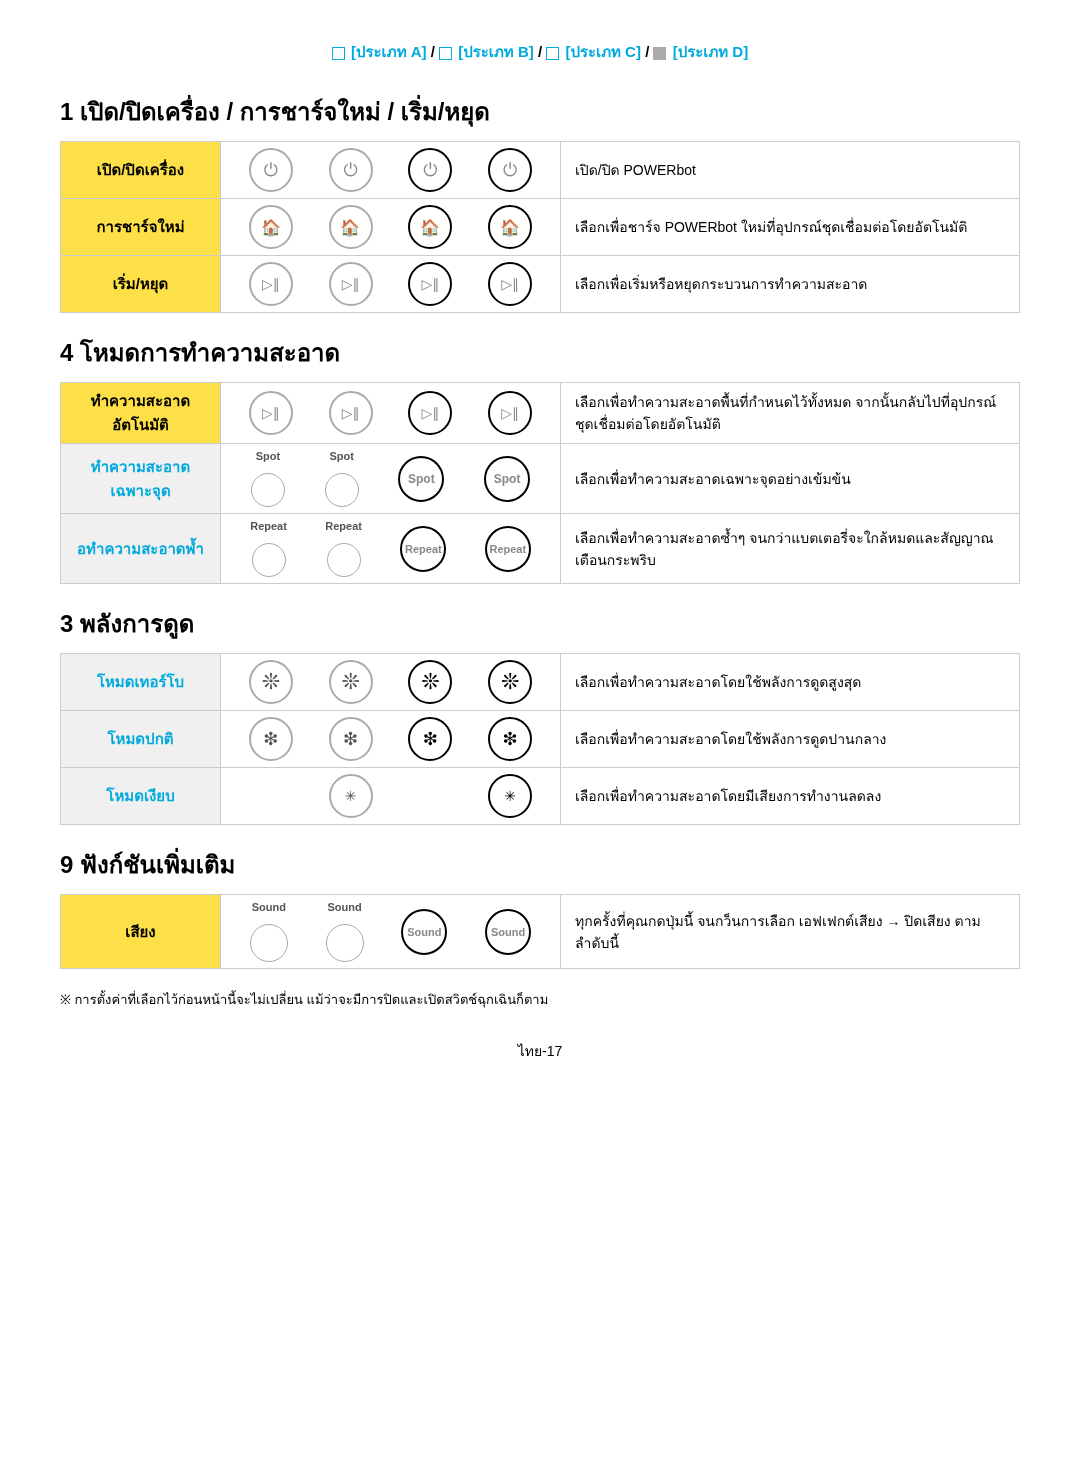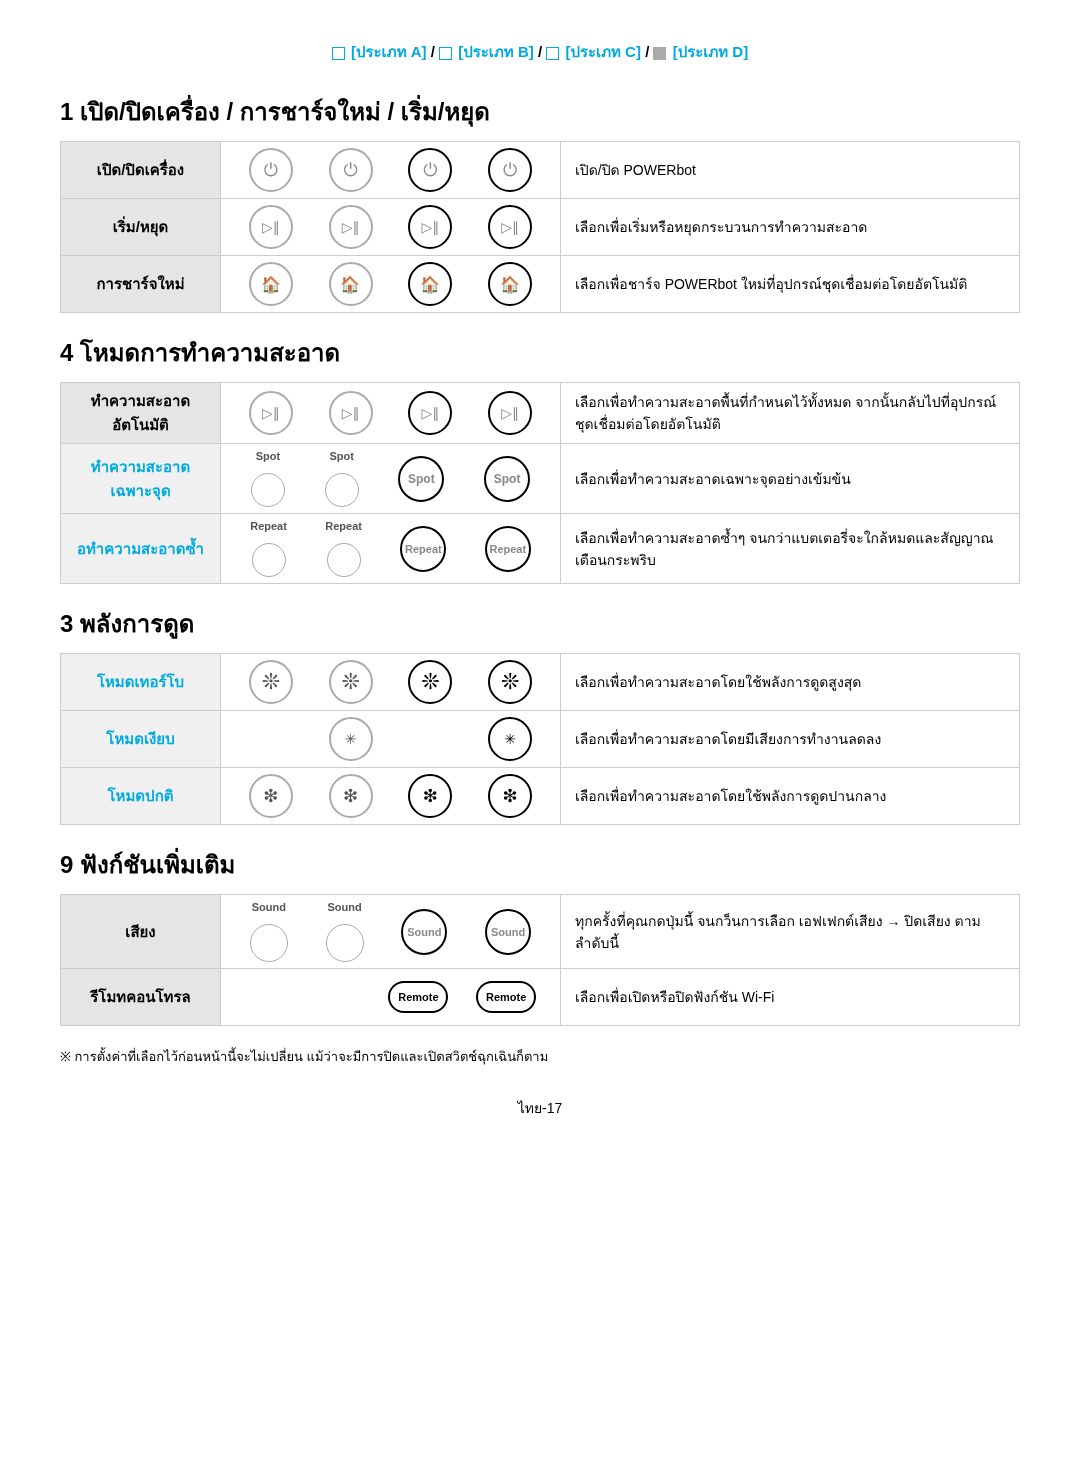--- a/index.html
+++ b/index.html
@@ -41,21 +41,21 @@
       margin-bottom: 20px;
     }
 
     table td, table th {
       border: 1px solid #ccc;
       padding: 6px 10px;
       vertical-align: middle;
     }
 
     .row-label {
-      background: #e5e5e5;
+      background: #fde047;
       font-weight: bold;
       font-size: 15px;
       text-align: center;
       width: 160px;
       color: #000;
     }
 
     .row-label-blue {
       background: #f0f0f0;
       font-weight: bold;
@@ -238,49 +238,20 @@
           <div class="icon-circle bold-border">
                 <span>⏻</span>
               </div>
         </div>
       </div>
     </td>
     <td class="desc-cell">เปิด/ปิด POWERbot</td>
   </tr>
 
   <tr>
-    <td class="row-label">เริ่ม/หยุด</td>
-    <td class="icon-cell-group">
-      <div class="icon-row">
-        <div class="icon-wrapper">
-          <div class="icon-circle" style="font-size:14px;">
-                <span>▷∥</span>
-              </div>
-        </div>
-        <div class="icon-wrapper">
-          <div class="icon-circle" style="font-size:14px;">
-                <span>▷∥</span>
-              </div>
-        </div>
-        <div class="icon-wrapper">
-          <div class="icon-circle bold-border" style="font-size:14px;">
-                <span>▷∥</span>
-              </div>
-        </div>
-        <div class="icon-wrapper">
-          <div class="icon-circle bold-border" style="font-size:14px;">
-                <span>▷∥</span>
-              </div>
-        </div>
-      </div>
-    </td>
-    <td class="desc-cell">เลือกเพื่อเริ่มหรือหยุดกระบวนการทำความสะอาด</td>
-  </tr>
-
-  <tr>
     <td class="row-label">การชาร์จใหม่</td>
     <td class="icon-cell-group">
       <div class="icon-row">
         <div class="icon-wrapper">
           <div class="icon-circle" style="font-size:16px;">
                 <span>🏠</span>
               </div>
         </div>
         <div class="icon-wrapper">
           <div class="icon-circle" style="font-size:16px;">
@@ -293,20 +264,49 @@
               </div>
         </div>
         <div class="icon-wrapper">
           <div class="icon-circle bold-border" style="font-size:16px;">
                 <span>🏠</span>
               </div>
         </div>
       </div>
     </td>
     <td class="desc-cell">เลือกเพื่อชาร์จ POWERbot ใหม่ที่อุปกรณ์ชุดเชื่อมต่อโดยอัตโนมัติ</td>
+  </tr>
+
+  <tr>
+    <td class="row-label">เริ่ม/หยุด</td>
+    <td class="icon-cell-group">
+      <div class="icon-row">
+        <div class="icon-wrapper">
+          <div class="icon-circle" style="font-size:14px;">
+                <span>▷∥</span>
+              </div>
+        </div>
+        <div class="icon-wrapper">
+          <div class="icon-circle" style="font-size:14px;">
+                <span>▷∥</span>
+              </div>
+        </div>
+        <div class="icon-wrapper">
+          <div class="icon-circle bold-border" style="font-size:14px;">
+                <span>▷∥</span>
+              </div>
+        </div>
+        <div class="icon-wrapper">
+          <div class="icon-circle bold-border" style="font-size:14px;">
+                <span>▷∥</span>
+              </div>
+        </div>
+      </div>
+    </td>
+    <td class="desc-cell">เลือกเพื่อเริ่มหรือหยุดกระบวนการทำความสะอาด</td>
   </tr>
 </tbody>
   </table>
 
 <h2>4 โหมดการทำความสะอาด</h2>
 <table>
 
   <tbody>
       <tr>
     <td class="row-label">ทำความสะอาด<br>อัตโนมัติ</td>
@@ -356,21 +356,21 @@
         </div>
         <div class="icon-wrapper">
           <div class="spot-circle bold-border">Spot</div>
         </div>
       </div>
     </td>
     <td class="desc-cell">เลือกเพื่อทำความสะอาดเฉพาะจุดอย่างเข้มข้น</td>
   </tr>
 
   <tr>
-    <td class="row-label-blue">อทำความสะอาดซ้ำ</td>
+    <td class="row-label-blue">อทำความสะอาดพ้ำ</td>
     <td class="icon-cell-group">
       <div class="icon-row">
         <div class="icon-wrapper">
           <span style="font-size:11px;font-weight:bold;color:#555;">Repeat</span>
               <br>
           <div class="small-circle" style="width:34px;height:34px;"></div>
         </div>
         <div class="icon-wrapper">
           <span style="font-size:11px;font-weight:bold;color:#555;">Repeat</span>
               <br>
@@ -416,20 +416,49 @@
           <div class="icon-circle bold-border" style="font-size:22px;">
                 <span style="color:#000;">❊</span>
               </div>
         </div>
       </div>
     </td>
     <td class="desc-cell">เลือกเพื่อทำความสะอาดโดยใช้พลังการดูดสูงสุด</td>
   </tr>
 
   <tr>
+    <td class="row-label-blue">โหมดปกติ</td>
+    <td class="icon-cell-group">
+      <div class="icon-row">
+        <div class="icon-wrapper">
+          <div class="icon-circle" style="font-size:18px;">
+                <span style="color:#555;">❇</span>
+              </div>
+        </div>
+        <div class="icon-wrapper">
+          <div class="icon-circle" style="font-size:18px;">
+                <span style="color:#555;">❇</span>
+              </div>
+        </div>
+        <div class="icon-wrapper">
+          <div class="icon-circle bold-border" style="font-size:18px;">
+                <span style="color:#000;">❇</span>
+              </div>
+        </div>
+        <div class="icon-wrapper">
+          <div class="icon-circle bold-border" style="font-size:18px;">
+                <span style="color:#000;">❇</span>
+              </div>
+        </div>
+      </div>
+    </td>
+    <td class="desc-cell">เลือกเพื่อทำความสะอาดโดยใช้พลังการดูดปานกลาง</td>
+  </tr>
+
+  <tr>
     <td class="row-label-blue">โหมดเงียบ</td>
     <td class="icon-cell-group">
       <div class="icon-row">
         <div class="icon-wrapper">
           <div style="width:44px;height:44px;"></div>
         </div>
         <div class="icon-wrapper">
           <div class="icon-circle" style="font-size:14px;">
                 <span style="color:#555;">✳</span>
               </div>
@@ -438,49 +467,20 @@
           <div style="width:44px;height:44px;"></div>
         </div>
         <div class="icon-wrapper">
           <div class="icon-circle bold-border" style="font-size:14px;">
                 <span style="color:#000;">✳</span>
               </div>
         </div>
       </div>
     </td>
     <td class="desc-cell">เลือกเพื่อทำความสะอาดโดยมีเสียงการทำงานลดลง</td>
-  </tr>
-
-  <tr>
-    <td class="row-label-blue">โหมดปกติ</td>
-    <td class="icon-cell-group">
-      <div class="icon-row">
-        <div class="icon-wrapper">
-          <div class="icon-circle" style="font-size:18px;">
-                <span style="color:#555;">❇</span>
-              </div>
-        </div>
-        <div class="icon-wrapper">
-          <div class="icon-circle" style="font-size:18px;">
-                <span style="color:#555;">❇</span>
-              </div>
-        </div>
-        <div class="icon-wrapper">
-          <div class="icon-circle bold-border" style="font-size:18px;">
-                <span style="color:#000;">❇</span>
-              </div>
-        </div>
-        <div class="icon-wrapper">
-          <div class="icon-circle bold-border" style="font-size:18px;">
-                <span style="color:#000;">❇</span>
-              </div>
-        </div>
-      </div>
-    </td>
-    <td class="desc-cell">เลือกเพื่อทำความสะอาดโดยใช้พลังการดูดปานกลาง</td>
   </tr>
 </tbody>
   </table>
 
 <h2>9 ฟังก์ชันเพิ่มเติม</h2>
 <table>
 
   <tbody>
       <tr>
     <td class="row-label">เสียง</td>
@@ -500,38 +500,18 @@
           <div class="repeat-circle bold-border">Sound</div>
         </div>
         <div class="icon-wrapper">
           <div class="repeat-circle bold-border">Sound</div>
         </div>
       </div>
     </td>
     <td class="desc-cell">ทุกครั้งที่คุณกดปุ่มนี้ จนกว็นการเลือก เอฟเฟกต์เสียง → ปิดเสียง ตามลำดับนี้</td>
   </tr>
 
-  <tr>
-    <td class="row-label">รีโมทคอนโทรล</td>
-    <td class="icon-cell-group">
-      <div class="icon-row">
-        <div class="icon-wrapper">
-          <div style="width:44px;height:44px;"></div>
-        </div>
-        <div class="icon-wrapper">
-          <div style="width:44px;height:44px;"></div>
-        </div>
-        <div class="icon-wrapper">
-          <div class="remote-circle bold-border">Remote</div>
-        </div>
-        <div class="icon-wrapper">
-          <div class="remote-circle bold-border">Remote</div>
-        </div>
-      </div>
-    </td>
-    <td class="desc-cell">เลือกเพื่อเปิดหรือปิดฟังก์ชัน Wi-Fi</td>
-  </tr>
 </tbody>
   </table>
 
 <div class="footer-note">※ การตั้งค่าที่เลือกไว้ก่อนหน้านี้จะไม่เปลี่ยน แม้ว่าจะมีการปิดและเปิดสวิตช์ฉุกเฉินก็ตาม</div>
 
 <div class="page-number">ไทย-17</div>
 
 </body></html>

